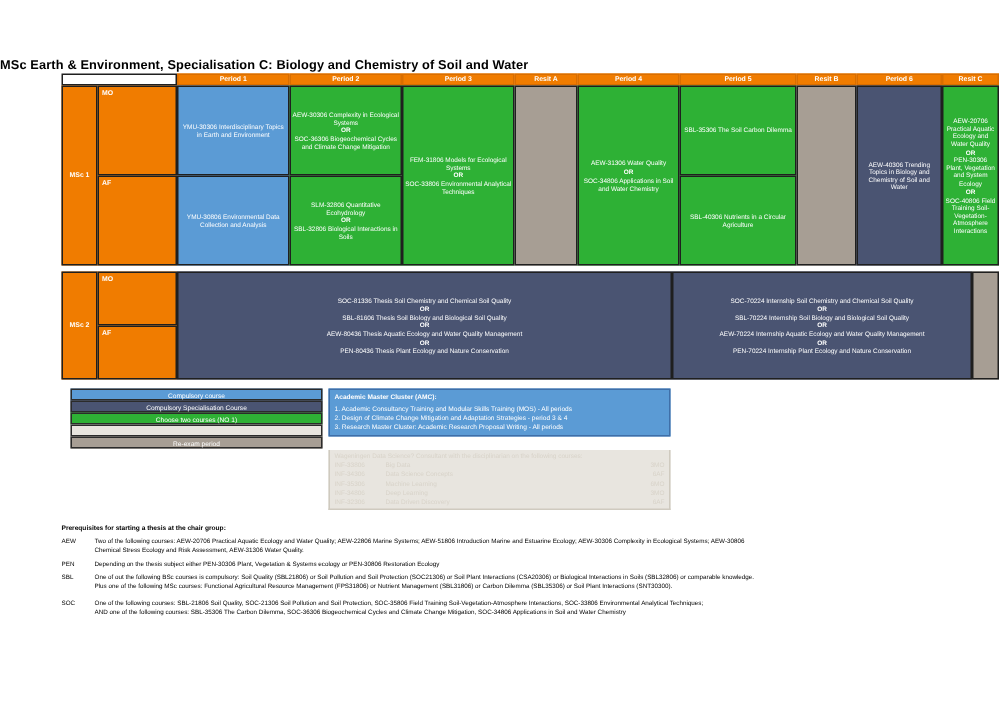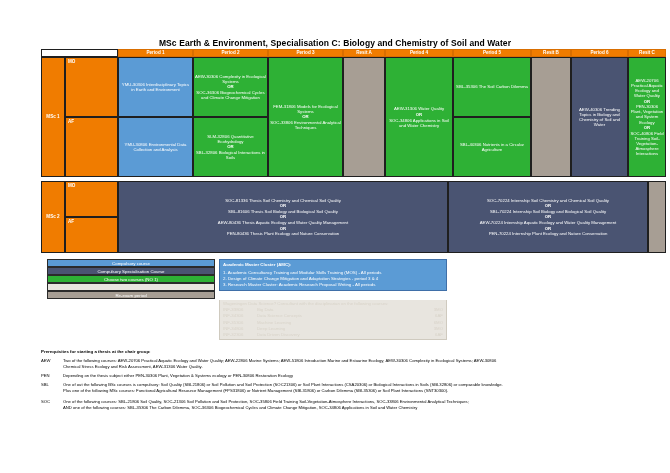--- a/index.html
+++ b/index.html
@@ -4,21 +4,21 @@
 <style>
   html,body{margin:0;padding:0;}
   body{
     width:670px;height:473px;background:#ffffff;
     font-family:"Liberation Sans", sans-serif;
     color:#000;overflow:hidden;
   }
   .page{position:relative;width:670px;height:473px;}
 
   .title{
-    position:absolute;left:0;top:38px;width:670px;text-align:center;
+    position:absolute;left:0;top:38px;width:670px;text-align:left;
     font-size:8.5px;font-weight:bold;letter-spacing:.1px;
   }
 
   
   .sched{position:absolute;left:41px;top:49px;width:625px;}
   .row{display:flex;width:100%;}
   .cell{
     box-sizing:border-box;border:1px solid #1f1f1f;
     display:flex;align-items:center;justify-content:center;
     text-align:center;overflow:hidden;line-height:1.18;

